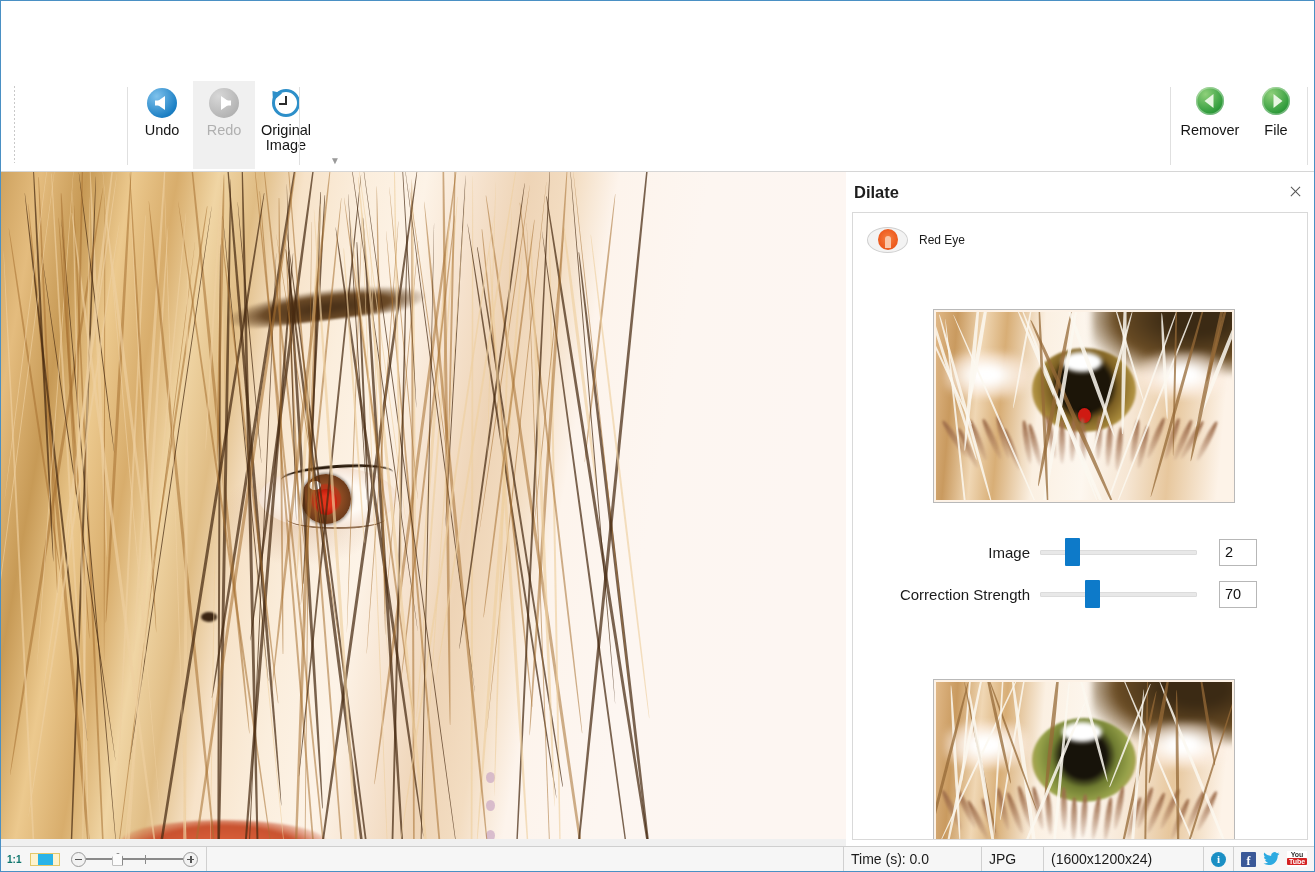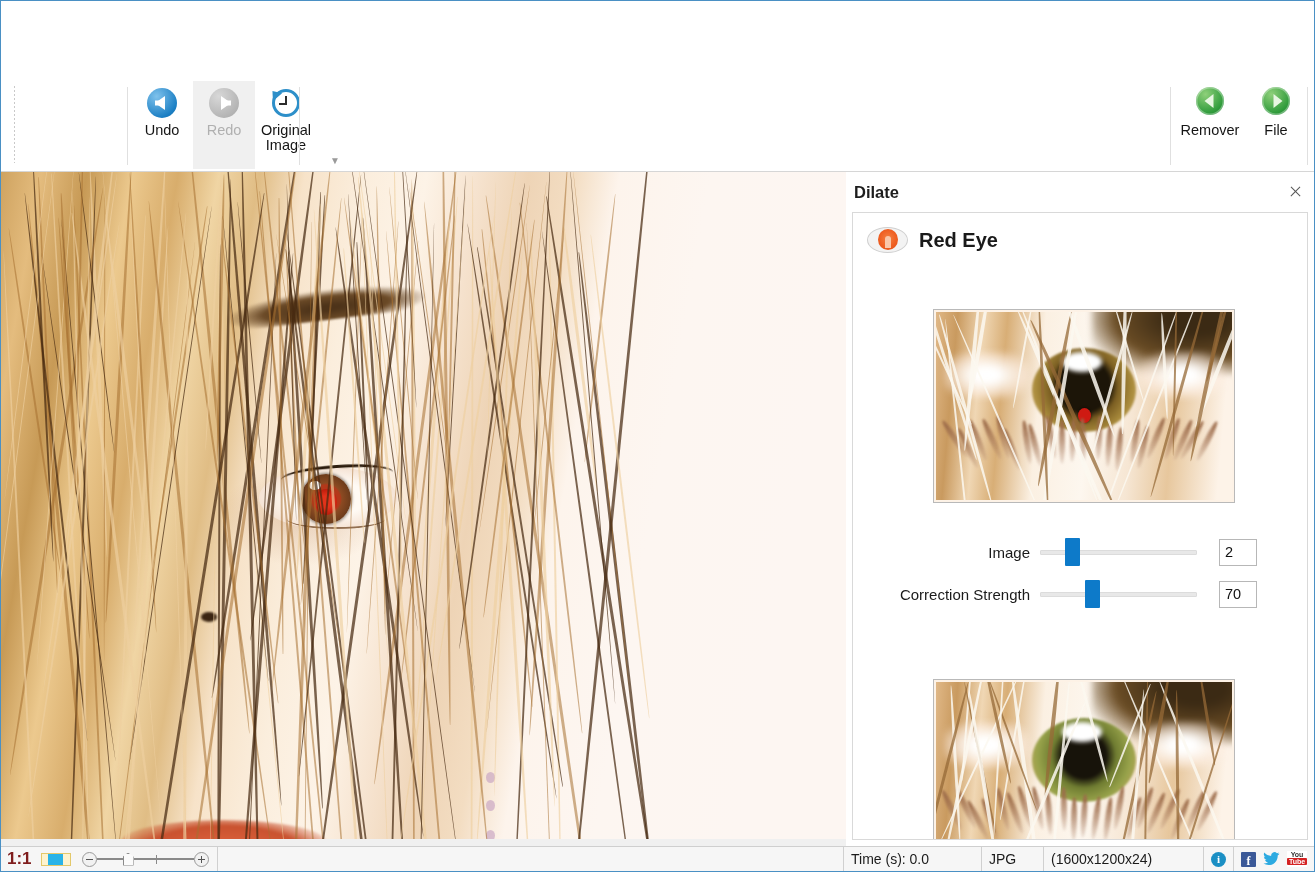--- a/index.html
+++ b/index.html
@@ -316,21 +316,21 @@
   }
   .redeye-icon .pup {
     position: absolute; left: 11px; top: 2px; width: 20px; height: 21px;
     border-radius: 50%;
     background: radial-gradient(circle at 50% 45%, #f47b3d 10%, #ef5f22 55%, #e04f14 100%);
   }
   .redeye-icon .notch {
     position: absolute; left: 18px; top: 9px; width: 6px; height: 12px;
     background: #f9c7aa; border-radius: 3px 3px 0 0;
   }
-  .tool-name { font-size: 20px; font-weight: bold; color: #1a1a1a; }
+  .tool-name { font-size: 12px; font-weight: normal; color: #1a1a1a; }
 
   .preview {
     position: absolute; width: 302px; height: 194px;
     border: 1px solid #b9b9b9; background: #fdf2e6; overflow: hidden;
   }
   .preview.before { left: 80px; top: 96px; }
   .preview.after  { left: 80px; top: 466px; }
   .pv-inner {
     position: absolute; left: 2px; top: 2px; width: 296px; height: 188px;
     background:
@@ -413,21 +413,21 @@
   
   .statusbar {
     position: absolute; left: 0; top: 845px; width: 1313px; height: 25px;
     background: #f6f6f6; border-top: 1px solid #cfcfcf;
     display: flex; align-items: stretch; font-size: 14px; color: #1b1b1b;
   }
   .sb-cell {
     display: flex; align-items: center; padding: 0 7px;
     border-right: 1px solid #d0d0d0; white-space: nowrap;
   }
-  .sb-ratio { color: #7f1d1d; font-weight: bold; font-size: 17px; padding: 0 6px; border: none; }
+  .sb-ratio { color: #0f766e; font-weight: bold; font-size: 10px; padding: 0 6px; border: none; }
   .sb-fit {
     width: 30px; background: #fdf3cf; border: 1px solid #e3c86a;
     display: flex; align-items: center; justify-content: center; margin: 2px 0;
   }
   .sb-fit .sq { width: 15px; height: 11px; background: #29b3e8; }
   .sb-zoom {
     display: flex; align-items: center; gap: 0; padding: 0 8px; flex: none;
   }
   .zbtn {
     width: 15px; height: 15px; border-radius: 50%; border: 1px solid #9a9a9a;

